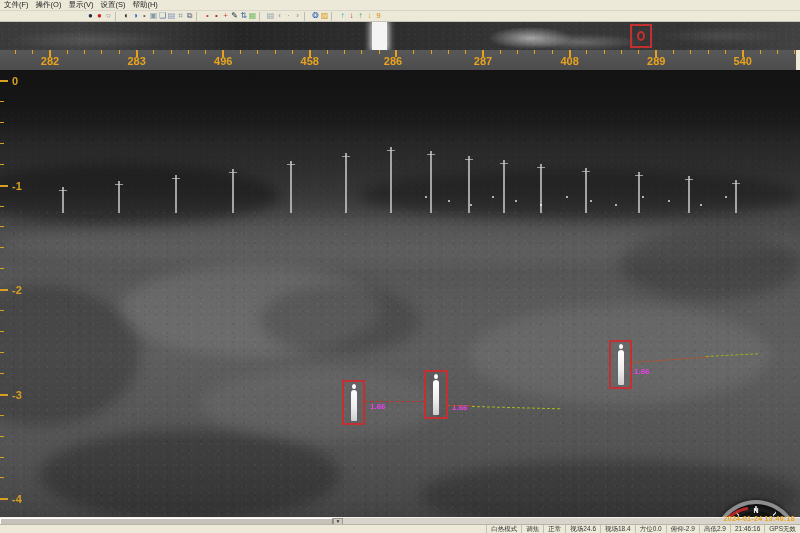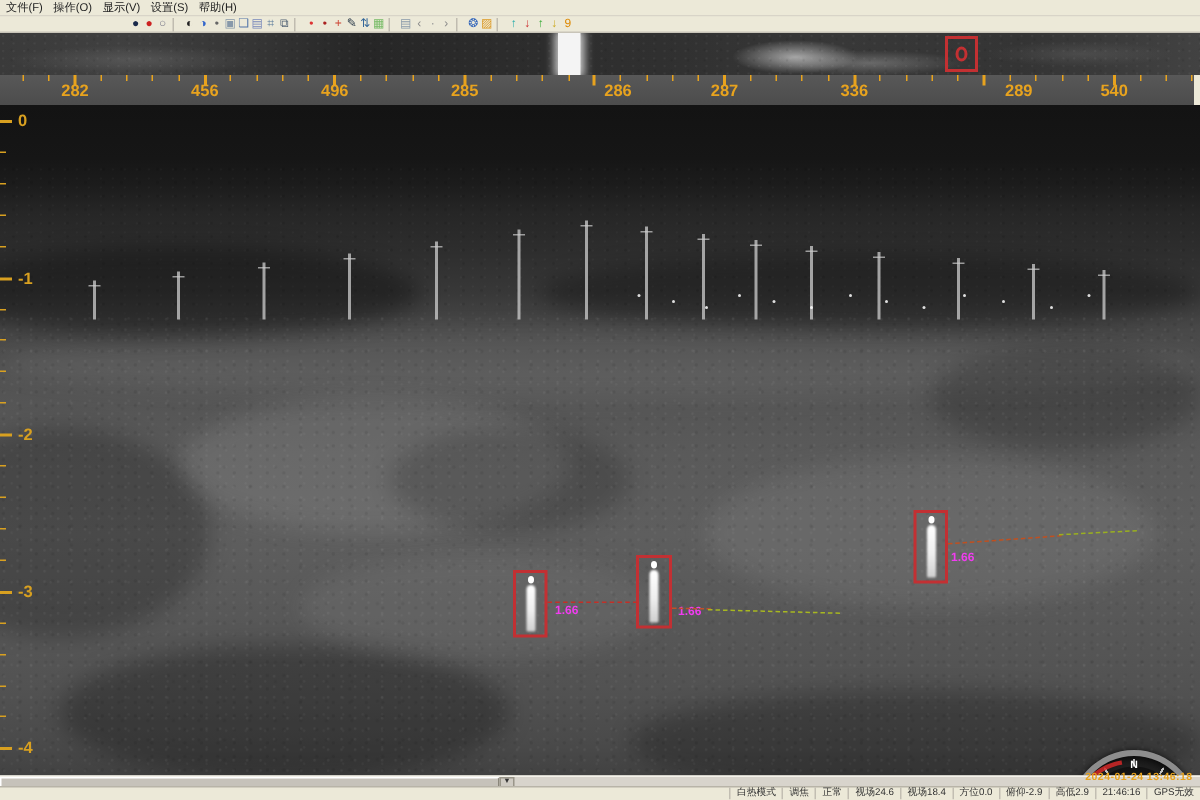--- a/index.html
+++ b/index.html
@@ -220,27 +220,27 @@
     <div class="rh-tick" style="left: 655.2px; width: 2px; height: 7px;"></div>
     <div class="rh-tick" style="left: 673.02px; width: 1px; height: 4px;"></div>
     <div class="rh-tick" style="left: 690.34px; width: 1px; height: 4px;"></div>
     <div class="rh-tick" style="left: 707.66px; width: 1px; height: 4px;"></div>
     <div class="rh-tick" style="left: 724.98px; width: 1px; height: 4px;"></div>
     <div class="rh-tick" style="left: 741.8px; width: 2px; height: 7px;"></div>
     <div class="rh-tick" style="left: 759.62px; width: 1px; height: 4px;"></div>
     <div class="rh-tick" style="left: 776.94px; width: 1px; height: 4px;"></div>
     <div class="rh-tick" style="left: 794.26px; width: 1px; height: 4px;"></div>
     <div class="rh-label" style="left: 50px;">282</div>
-    <div class="rh-label" style="left: 136.6px;">456</div>
+    <div class="rh-label" style="left: 136.6px;">283</div>
     <div class="rh-label" style="left: 223.2px;">496</div>
-    <div class="rh-label" style="left: 309.8px;">285</div>
-    <div class="rh-label" style="left: 412px;">286</div>
+    <div class="rh-label" style="left: 309.8px;">458</div>
+    <div class="rh-label" style="left: 393px;">286</div>
     <div class="rh-label" style="left: 483px;">287</div>
-    <div class="rh-label" style="left: 569.6px;">336</div>
-    <div class="rh-label" style="left: 656.2px; margin-left: 23px;">289</div>
+    <div class="rh-label" style="left: 569.6px;">408</div>
+    <div class="rh-label" style="left: 656.2px;">289</div>
     <div class="rh-label" style="left: 742.8px;">540</div>
   </div>
 
 <div class="main" id="main">
   <div class="sky-noise"></div>
 
   <div class="blob" style="left:-40px;top:95px;width:320px;height:60px;background:rgba(0,0,0,.35);"></div>
   <div class="blob" style="left:360px;top:100px;width:440px;height:50px;background:rgba(0,0,0,.30);"></div>
   <div class="blob" style="left:0px;top:150px;width:800px;height:45px;background:rgba(170,170,170,.12);"></div>
   <div class="blob" style="left:120px;top:195px;width:260px;height:90px;background:rgba(185,185,185,.16);"></div>

